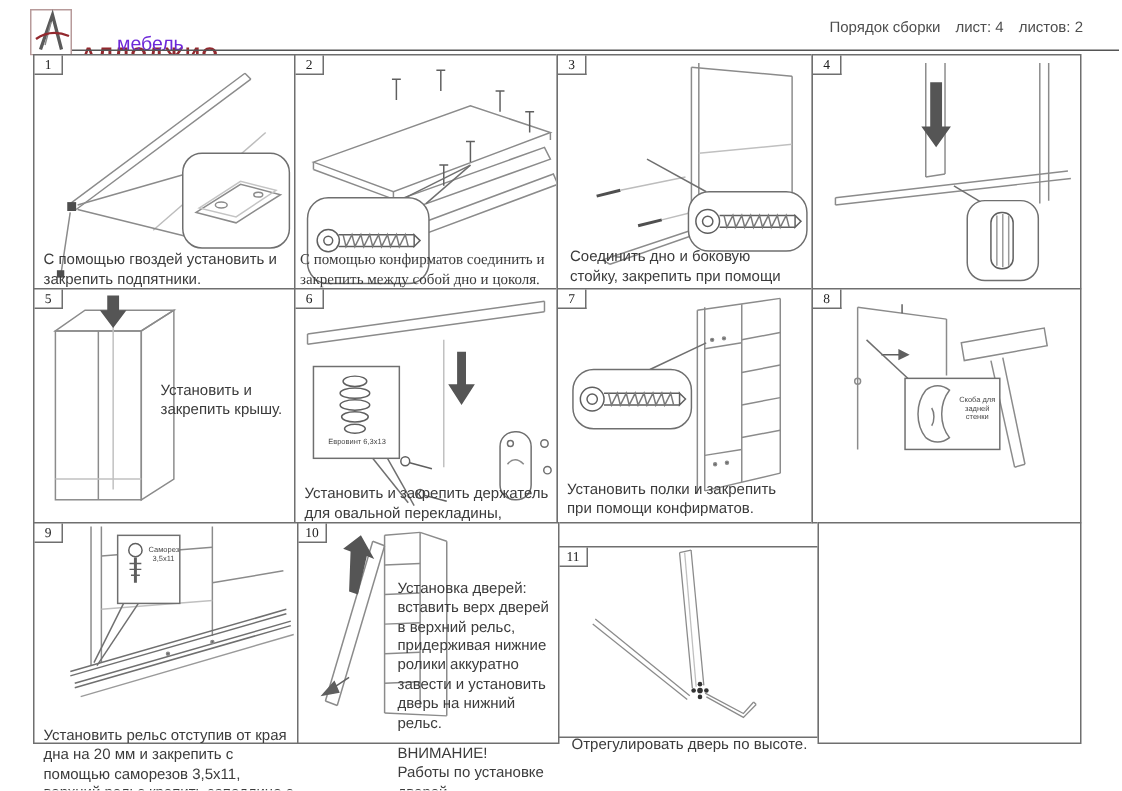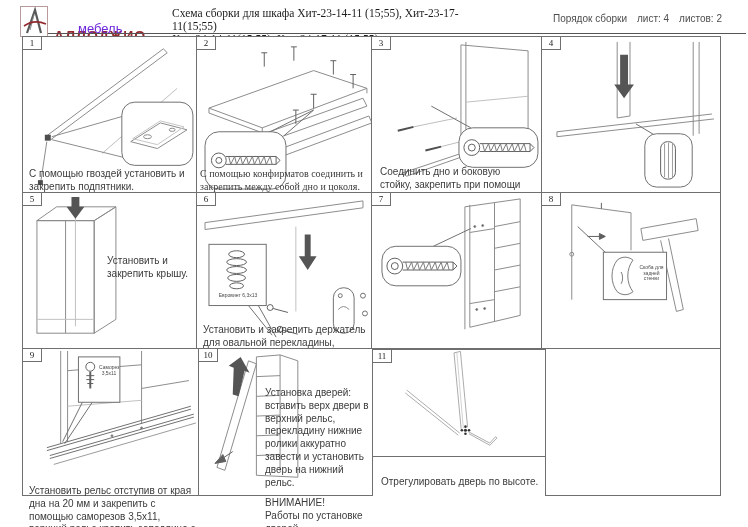--- a/index.html
+++ b/index.html
@@ -43,24 +43,20 @@
   <div class="logo-box">
     <svg viewBox="0 0 28 31" fill="none">
       <rect x="0.5" y="0.5" width="27" height="30" stroke="#b79a9a"></rect>
       <path d="M7 27 L15 4 L21 27" stroke="#5a5a5a" stroke-width="2.2" fill="none"></path>
       <path d="M10 24 L14 9" stroke="#8a8a8a" stroke-width="1" fill="none"></path>
       <path d="M4 20 Q14 13 26 18" stroke="#93282e" stroke-width="1.6" fill="none"></path>
     </svg>
   </div>
   <div class="brand">АЛЛОДЖИО</div>
   <div class="brand-sub">мебель</div>
-  <div class="title">
-    <div>Схема сборки для шкафа Хит-23-14-11 (15;55), Хит-23-17-11(15;55)</div>
-    <div>Хит-24-14-11(15;55), Хит-24-17-11 (15;55)</div>
-  </div>
   <div class="order-info">
     <span>Порядок сборки</span>
     <span>лист: 4</span>
     <span>листов: 2</span>
   </div>
   <div class="header-rule"></div>
 
   <section class="panel" style="left:22px;top:36px;width:175px;height:157px;">
     <div class="num">1</div>
     <svg viewBox="0 0 175 157">
@@ -258,20 +254,21 @@
         <circle cx="23" cy="74" r="8" stroke="#5f5f5f"></circle>
         <circle cx="23" cy="74" r="3.5" stroke="#5f5f5f"></circle>
         <line x1="31" y1="70" x2="82" y2="70" stroke="#5f5f5f"></line>
         <line x1="31" y1="78" x2="82" y2="78" stroke="#5f5f5f"></line>
         <polyline points="34,70 36,78 40,70 42,78 46,70 48,78 52,70 54,78 58,70 60,78 64,70 66,78 70,70 72,78 76,70 78,78" stroke="#7a7a7a"></polyline>
         <polygon points="82,70 86,74 82,78" stroke="#5f5f5f"></polygon>
         <circle cx="106" cy="118" r="1" fill="#555555"></circle>
         <circle cx="114" cy="117" r="1" fill="#555555"></circle>
       </g>
     </svg>
+    <div class="caption cap-p7">Установить полки и закрепить при помощи конфирматов.</div>
   </section>
 
   <section class="panel" style="left:541px;top:192px;width:180px;height:157px;">
     <div class="num">8</div>
     <svg viewBox="0 0 180 157">
       <g stroke="#8b8b8b" fill="none">
         <line x1="30" y1="12" x2="30" y2="108"></line>
         <line x1="30" y1="12" x2="90" y2="20"></line>
         <line x1="90" y1="20" x2="90" y2="58"></line>
         <circle cx="30" cy="62" r="2"></circle>
@@ -345,27 +342,27 @@
         <line x1="50" y1="12" x2="58" y2="15"></line>
         <line x1="18" y1="120" x2="26" y2="123"></line>
       </g>
       <polygon points="34,46 40,48 46,22 51,24 42,8 30,17 35,19" fill="#555555"></polygon>
       <g stroke="#5f5f5f">
           <line x1="34" y1="104" x2="22" y2="112"></line>
           <polygon points="24,107 16,116 27,114" fill="#5f5f5f"></polygon>
         </g>
     </svg>
     <div class="caption cap-p10">
-      <div>Установка дверей: вставить верх двери в верхний рельс, перекладину нижние ролики аккуратно завести и установить дверь на нижний рельс.</div>
+      <div>Установка дверей: вставить верх дверей в верхний рельс, придерживая нижние ролики аккуратно завести и установить дверь на нижний рельс.</div>
       <div class="warn-title">ВНИМАНИЕ!</div>
       <div>Работы по установке дверей рекомендуется производить вдвоем.</div>
     </div>
   </section>
 
-  <section class="panel" style="left:372px;top:349px;width:174px;height:108px;">
+  <section class="panel" style="left:372px;top:364px;width:174px;height:128px;">
     <div class="num">11</div>
     <svg viewBox="0 0 174 148">
       <g stroke="#8b8b8b" fill="none">
         <line x1="80" y1="4" x2="90" y2="110"></line>
         <line x1="89" y1="2" x2="99" y2="108"></line>
         <line x1="84" y1="4" x2="93" y2="109" stroke="#c0c0c0"></line>
         <line x1="80" y1="4" x2="89" y2="2"></line>
         <line x1="14" y1="56" x2="88" y2="116"></line>
         <line x1="12" y1="60" x2="86" y2="119"></line>
       </g>

